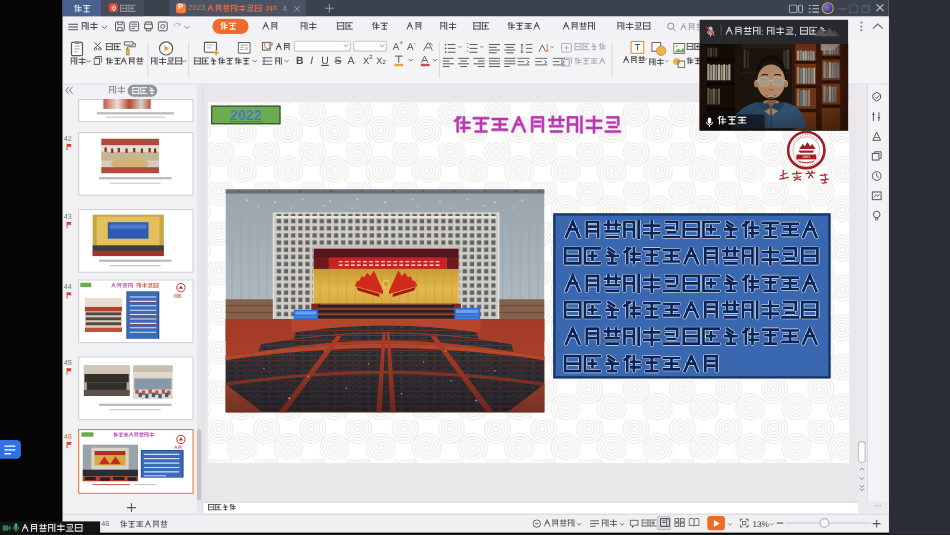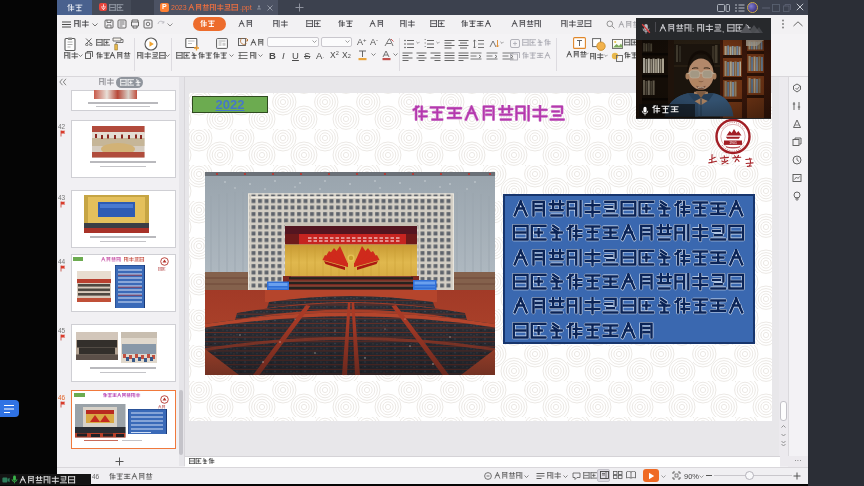--- a/index.html
+++ b/index.html
@@ -648,21 +648,21 @@
             <circle cx="10" cy="45" r="5.2"></circle>
             <circle cx="10" cy="45" r="7.8"></circle>
 <circle cx="52" cy="9" r="5.2"></circle>
             <circle cx="52" cy="9" r="7.8"></circle>
             <circle cx="52" cy="9" r="10.4"></circle>
 </g>
         </pattern>
       </defs>
 <rect width="583" height="328" fill="url(#swirl)" opacity="0.75"></rect>
 </svg>
-<div class="abs" style="left:192px;top:95.8px;width:76px;height:17.7px;background:#6cab50;border:1px solid #2f4a1f;color:#4677c8;font-weight:bold;font-size:13px;text-align:center;line-height:16px;text-decoration:underline;">2022</div>
+<div class="abs" style="left:192px;top:95.8px;width:63px;height:17.7px;background:#6cab50;border:1px solid #2f4a1f;color:#4677c8;font-weight:bold;font-size:13px;text-align:center;line-height:16px;text-decoration:underline;">2022</div>
 <svg style="position:absolute;left:411.5px;top:104.5px;opacity:1;" width="156.3" height="18.2" viewBox="0 0 156.3 18.2">
       <path d="M4.05 1.62L4.05 14.58M1.62 4.86L6.48 1.62M9.72 1.62L9.72 14.58M7.29 6.48L14.58 6.48M7.29 11.34L14.58 11.34" stroke="#d796d2" stroke-width="3.00" fill="none" stroke-linecap="round"></path>
       <path d="M18.76 2.43L31.72 2.43M25.24 2.43L25.24 14.58M20.38 14.58L30.10 14.58M21.19 7.29L29.29 7.29" stroke="#d796d2" stroke-width="3.00" fill="none" stroke-linecap="round"></path>
       <path d="M35.90 3.24L48.86 3.24M37.52 8.10L47.24 8.10M35.90 12.96L48.86 12.96M42.38 3.24L42.38 12.96" stroke="#d796d2" stroke-width="3.00" fill="none" stroke-linecap="round"></path>
       <path d="M59.52 1.62L53.85 14.58M59.52 1.62L65.19 14.58M56.28 8.10L62.76 8.10" stroke="#d796d2" stroke-width="3.00" fill="none" stroke-linecap="round"></path>
       <path d="M71.80 1.62L71.80 14.58M71.80 1.62L81.52 1.62M81.52 1.62L81.52 14.58M74.23 5.67L79.09 5.67M74.23 9.72L79.09 9.72" stroke="#d796d2" stroke-width="3.00" fill="none" stroke-linecap="round"></path>
       <path d="M87.32 4.05L100.28 4.05M90.56 0.81L90.56 7.29M97.04 0.81L97.04 7.29M88.13 9.72L99.47 9.72M88.94 14.58L98.66 14.58" stroke="#d796d2" stroke-width="3.00" fill="none" stroke-linecap="round"></path>
       <path d="M104.46 1.62L104.46 14.58M104.46 1.62L112.56 1.62M112.56 1.62L112.56 14.58M116.61 0.81L116.61 15.39M106.08 8.10L110.94 8.10" stroke="#d796d2" stroke-width="3.00" fill="none" stroke-linecap="round"></path>
       <path d="M128.08 0.81L128.08 15.39M121.60 4.86L134.56 4.86M121.60 11.34L134.56 11.34" stroke="#d796d2" stroke-width="3.00" fill="none" stroke-linecap="round"></path>
       <path d="M140.36 1.62L150.08 1.62M150.08 1.62L150.08 8.10M140.36 6.48L146.84 6.48M138.74 14.58L151.70 14.58M141.98 10.53L148.46 10.53" stroke="#d796d2" stroke-width="3.00" fill="none" stroke-linecap="round"></path>
@@ -1145,21 +1145,21 @@
 <svg class="abs" style="left:648px;top:471.5px" width="7" height="8" viewBox="0 0 7 8">
       <path d="M1 0.8L6.2 4L1 7.2z" fill="#fff"></path>
     </svg>
 <svg class="abs" style="left:661px;top:474.5px" width="5" height="4" viewBox="0 0 5 4">
       <path d="M0.5 0.5L2.5 2.5L4.5 0.5" stroke="#888" stroke-width="0.8" fill="none"></path>
     </svg>
 <svg class="abs" style="left:672px;top:471px" width="9" height="9" viewBox="0 0 9 9">
       <path d="M1 3V1h2M6 1h2v2M8 6v2H6M3 8H1V6" stroke="#555" stroke-width="0.9" fill="none"></path>
       <rect x="3" y="3" width="3" height="3" stroke="#555" fill="none" stroke-width="0.7"></rect>
     </svg>
-<div class="abs" style="left:684px;top:471.5px;color:#444;font-size:7.5px;">90%</div>
+<div class="abs" style="left:684px;top:471.5px;color:#444;font-size:7.5px;">13%</div>
 <svg class="abs" style="left:699px;top:474.5px" width="5" height="4" viewBox="0 0 5 4">
       <path d="M0.5 0.5L2.5 2.5L4.5 0.5" stroke="#888" stroke-width="0.8" fill="none"></path>
     </svg>
 <div class="abs" style="left:706px;top:474.8px;width:6px;height:1.4px;background:#555;"></div>
 <div class="abs" style="left:714px;top:475.2px;width:78px;height:1px;background:#c9c7cc;"></div>
 <div class="abs" style="left:745px;top:471px;width:9px;height:9px;border-radius:50%;background:#f8f8fa;border:1px solid #b5b3bb;"></div>
 <svg class="abs" style="left:793px;top:471.5px" width="8" height="8" viewBox="0 0 8 8">
       <path d="M4 0.5v7M0.5 4h7" stroke="#555" stroke-width="1"></path>
     </svg>
 <div class="abs" style="left:636px;top:17.5px;width:135.3px;height:101px;background:#27292c;"></div>

